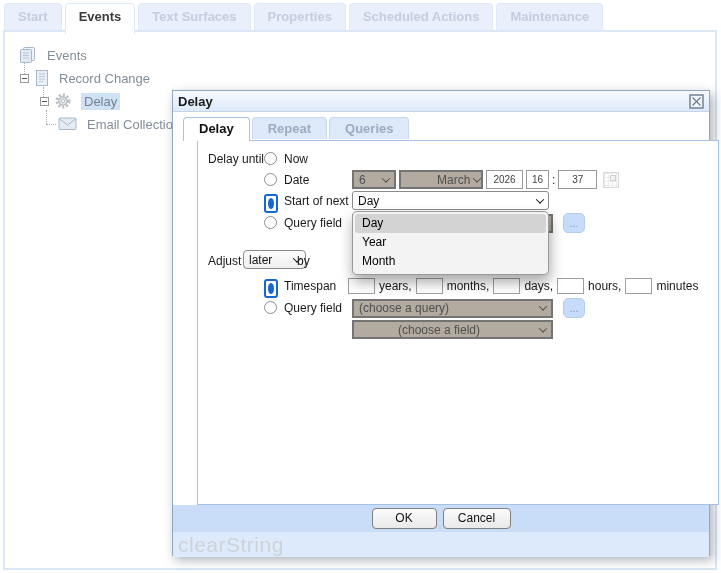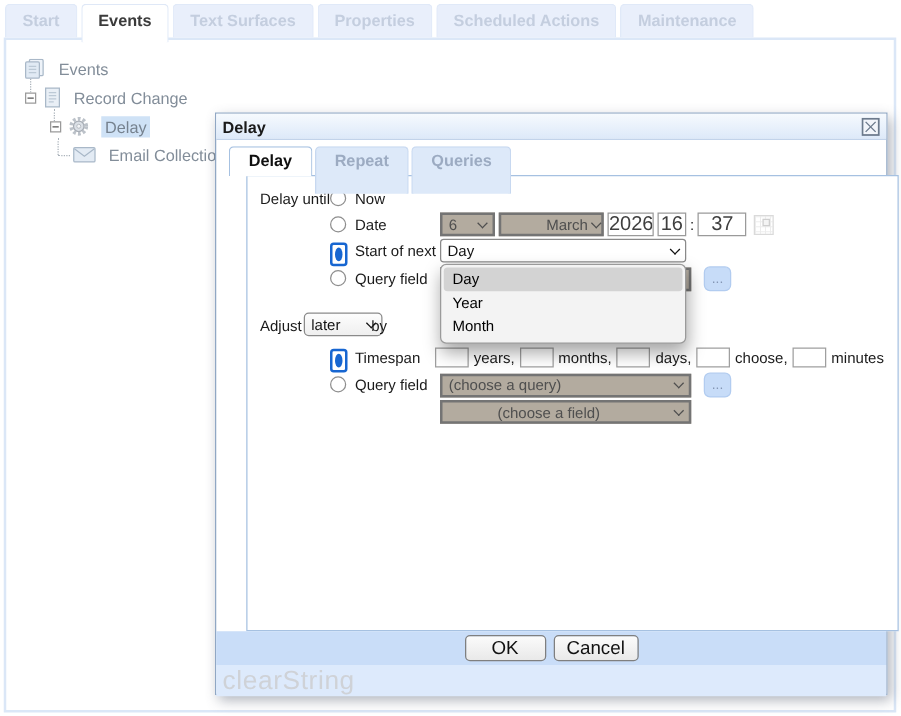--- a/index.html
+++ b/index.html
@@ -35,21 +35,21 @@
   .dialog { position:absolute; left:172px; top:90px; width:538px; height:466px;
             background:#fff; border:1px solid #90a7c4; box-shadow:3px 4px 10px rgba(70,80,100,.45); }
   .dlg-title { height:21px; background:linear-gradient(#f6fafe,#dde9f9);
                border-bottom:1px solid #c2d3ea; display:flex; align-items:center;
                justify-content:space-between; padding:0 5px; font-size:13px;
                font-weight:bold; color:#1a1a1a; }
   .dlg-close { width:15px; height:15px; display:block; cursor:default; }
 
   .dlg-tabs { position:absolute; left:10px; top:26px; display:flex; gap:2px; z-index:3; align-items:flex-start; }
   .dlg-tab { background:#dde9f9; border:1px solid #c7d8f0; border-bottom:none;
-             border-radius:4px 4px 0 0; padding:0 15px; height:38px; line-height:21px;
+             border-radius:4px 4px 0 0; padding:0 15px; height:22px; line-height:21px;
              font-size:13px; font-weight:bold; color:#9cabc2; }
   .dlg-tab.active { background:#fff; color:#101010; height:24px; border-color:#a6c1e1; }
 
   .dlg-panel { position:absolute; left:24px; top:49px; width:522px; height:365px;
                border:1px solid #a6c1e1; background:#fff; }
 
   .form-label { position:absolute; font-size:12px; color:#1a1a1a; }
   .row { position:absolute; left:0; width:100%; height:20px; }
   .radio { position:absolute; left:66px; top:3px; width:13px; height:13px;
            border-radius:50%; border:1px solid #8e8e8e; background:#fff; }
@@ -58,21 +58,21 @@
   .rlabel { position:absolute; left:86px; top:3px; font-size:12px; color:#1a1a1a; white-space:nowrap; }
   .ctrl { position:absolute; left:154px; top:0; display:flex; align-items:center; gap:3px; }
 
   .sel, .sel-dis { display:flex; align-items:center; justify-content:space-between;
                    padding:0 5px; font-size:12px; height:19px; }
   .sel { background:#fff; border:1px solid #8a8a8a; border-radius:3px; color:#111; }
   .sel-dis { background:#b3ab9f; border:2px solid #747474; color:#4f4f4f; }
   .chev { width:6px; height:6px; border-right:1px solid currentColor;
           border-bottom:1px solid currentColor; transform:rotate(45deg) translate(-1px,-1px);
           flex:0 0 auto; margin-left:4px; }
-  .txt { background:#fff; border:1px solid #9a9a9a; height:19px; font-size:16px;
+  .txt { background:#fff; border:1px solid #9a9a9a; height:19px; font-size:10px;
          color:#3f3f3f; text-align:center; font-family:"Liberation Sans",sans-serif; }
   .tsin { width:27px; height:16px; background:#fff; border:1px solid #9f9f9f;
           font-size:11px; text-align:center; }
   .unit { font-size:12px; color:#1a1a1a; white-space:nowrap; }
   .cal-btn { width:16px; height:16px; border:1px solid #dadada; margin-left:3px;
              background-image:linear-gradient(#ececec 1px, transparent 1px),
                               linear-gradient(90deg,#ececec 1px, transparent 1px);
              background-size:4px 4px; position:relative; }
   .cal-btn::after { content:""; position:absolute; right:2px; top:2px; width:4px;
                     height:4px; border:1px solid #cfcfcf; background:#f4f4f4; }
@@ -83,21 +83,21 @@
   .dropdown { position:absolute; left:154px; top:70px; width:197px; height:64px;
               background:#f3f3f3; border:1px solid #9a9a9a; border-radius:5px;
               padding:2px; z-index:5; box-shadow:1px 7px 14px rgba(0,0,0,.35); }
   .dd-item { height:19px; line-height:19px; padding-left:7px; font-size:12px;
              color:#000; border-radius:3px; }
   .dd-item.hl { background:#d3d3d3; }
 
   .dlg-footer { position:absolute; left:0; top:414px; width:100%; height:27px;
                 background:#c9ddf8; display:flex; align-items:center; justify-content:center; gap:6px; }
   .btn { height:21px; background:linear-gradient(#fbfbfb,#e9e9e9); border:1px solid #7f7f7f;
-         border-radius:4px; font-size:15px; color:#111; text-align:center; line-height:19px; }
+         border-radius:4px; font-size:12px; color:#111; text-align:center; line-height:19px; }
   .btn-ok { width:65px; } .btn-cancel { width:68px; }
   .dlg-watermark { position:absolute; left:0; top:441px; width:100%; height:25px;
                    background:#ddeafc; font-size:21px; color:#cfd2d7; line-height:25px;
                    padding-left:5px; letter-spacing:.5px; }
 </style>
 </head>
 <body>
 
 <div class="stage">
 
@@ -240,21 +240,21 @@
         <span class="radio sel"></span>
         <span class="rlabel">Timespan</span>
         <span class="ctrl" style="left:150px; gap:4px; top:2px;">
           <input class="tsin" value="" style="">
           <span class="unit">years,</span>
           <input class="tsin" value="" style="">
           <span class="unit">months,</span>
           <input class="tsin" value="" style="">
           <span class="unit">days,</span>
           <input class="tsin" value="" style="">
-          <span class="unit">choose,</span>
+          <span class="unit">hours,</span>
           <input class="tsin" value="" style="">
           <span class="unit">minutes</span>
         </span>
       </div>
 
       <div class="row" style="top:157px;">
         <span class="radio"></span>
         <span class="rlabel">Query field</span>
         <span class="ctrl">
           <span class="sel-dis" style="width:201px;">

